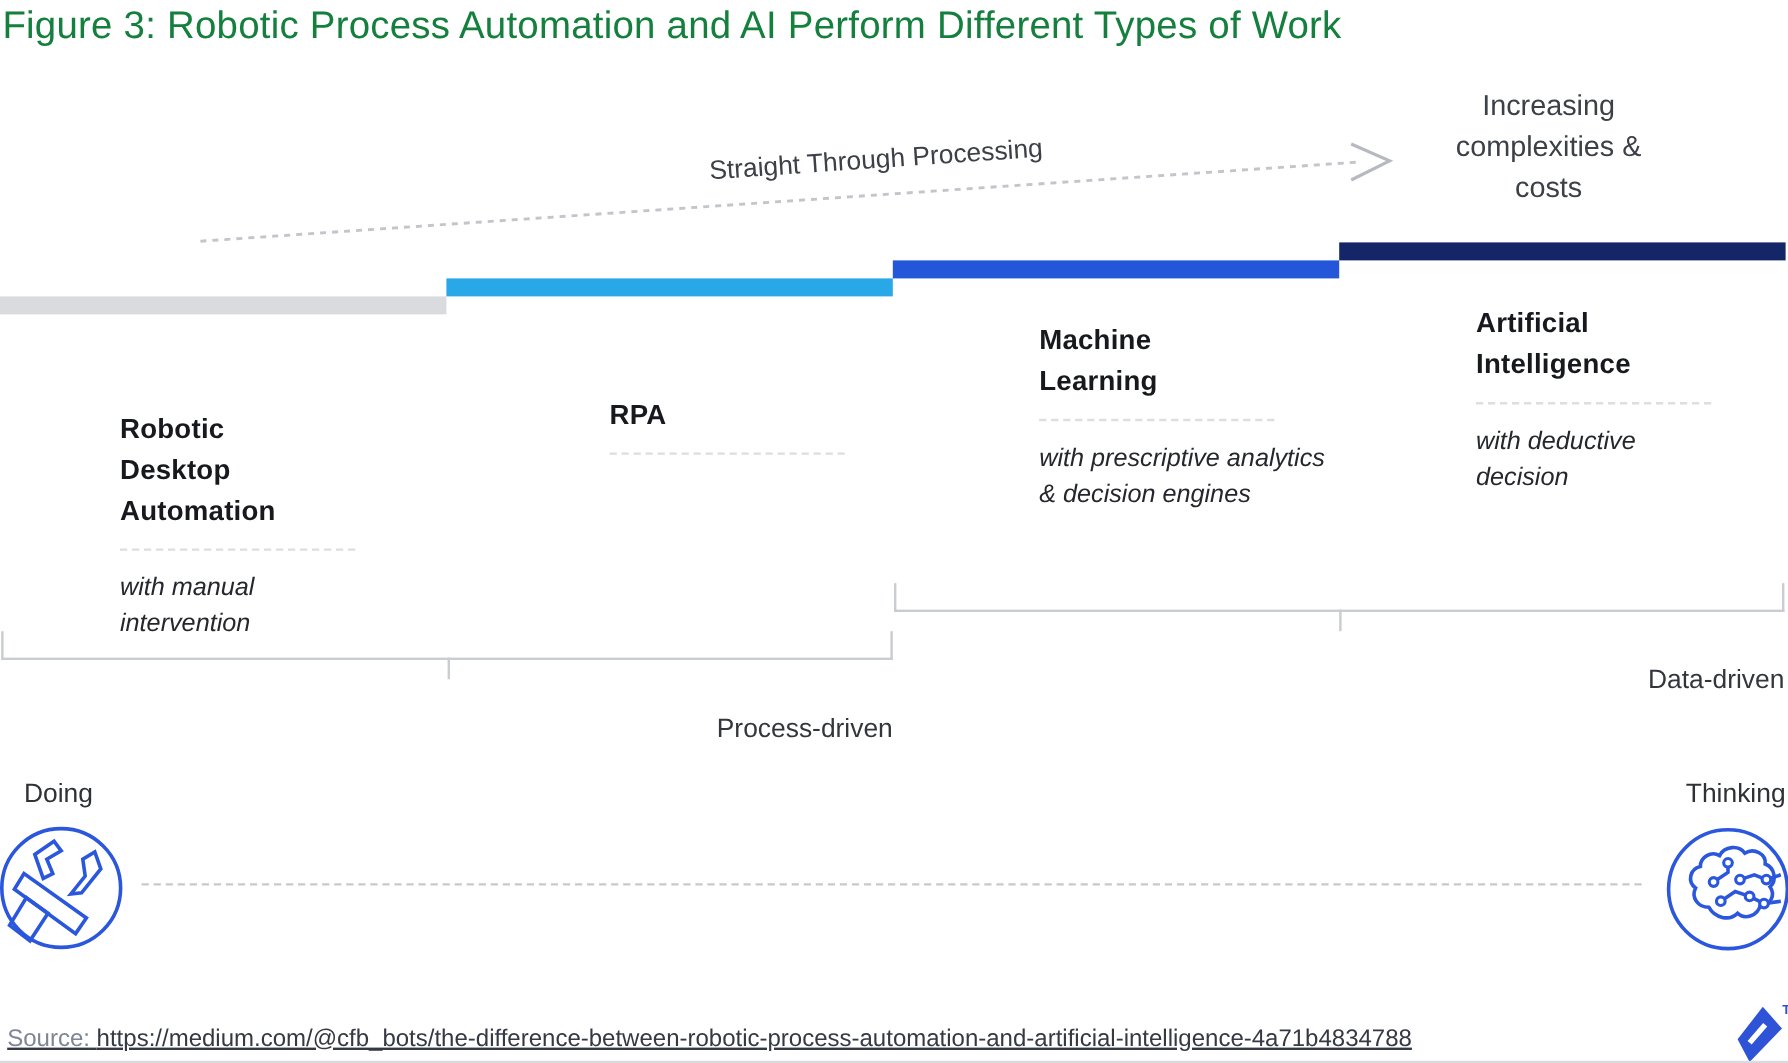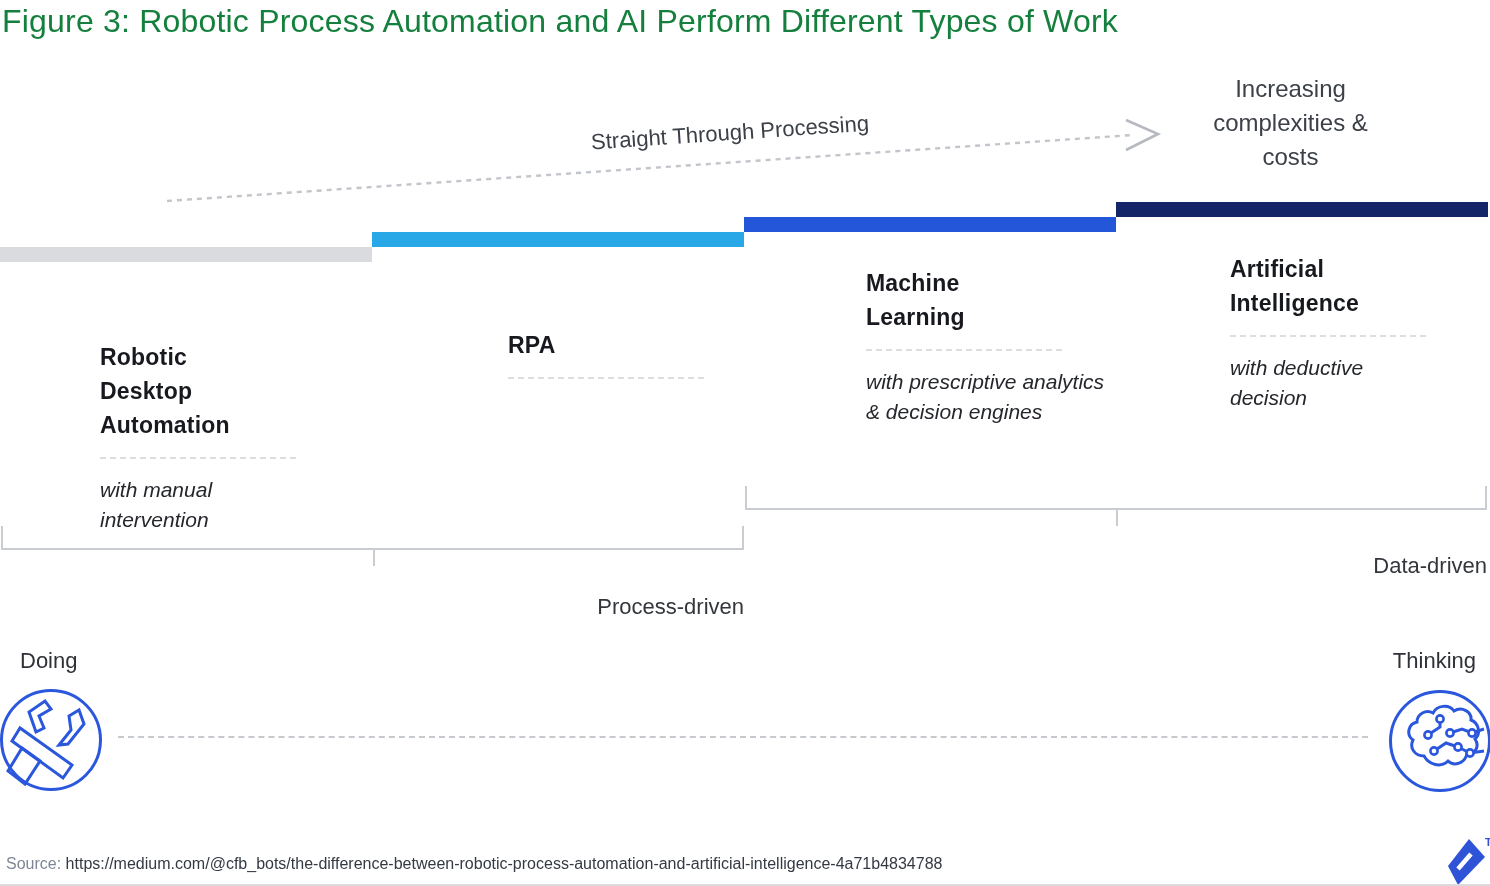--- a/index.html
+++ b/index.html
@@ -58,29 +58,29 @@
   }
   .bracket-process { left:1px;   top:526px; width:743px; }
   .bracket-data    { left:745px; top:486px; width:742px; }
   .bracket-label {
     position:absolute; text-align:right; font-size:22px; color:#33363c;
   }
   .label-process { left:1px;   top:594px; width:743px; }
   .label-data    { left:745px; top:553px; width:742px; }
   
   .spectrum-left  { position:absolute; left:20px; top:648px; font-size:22px; color:#2e3136; }
-  .spectrum-right { position:absolute; right:14px; top:648px; font-size:22px; color:#2e3136; }
+  .spectrum-right { position:absolute; right:2px; top:648px; font-size:22px; color:#2e3136; }
   .spectrum-line  {
     position:absolute; left:118px; top:736px; width:1250px; height:0;
     border-top:2px dashed #c6c9cd;
   }
   .icon-left  { position:absolute; left:-2px;   top:687px; }
   .icon-right { position:absolute; left:1387px; top:688px; }
   
-  .source-line { position:absolute; left:6px; top:855px; font-size:16px; color:#343943; }
+  .source-line { position:absolute; left:6px; top:855px; font-size:20px; color:#343943;text-decoration:underline; }
   .source-label { color:#7e8696; }
   .logo-wrap { position:absolute; left:1444px; top:838px; width:46px; height:48px; }
   .logo-tm {
     position:absolute; right:-12px; top:-2px; font-size:11px; font-weight:700;
     color:#2e53d6; letter-spacing:0.5px;
   }
   .bottom-rule { position:absolute; left:0; top:884px; width:1490px; height:2px; background:#d9dbde; }
 </style>
 </head>
 <body>

